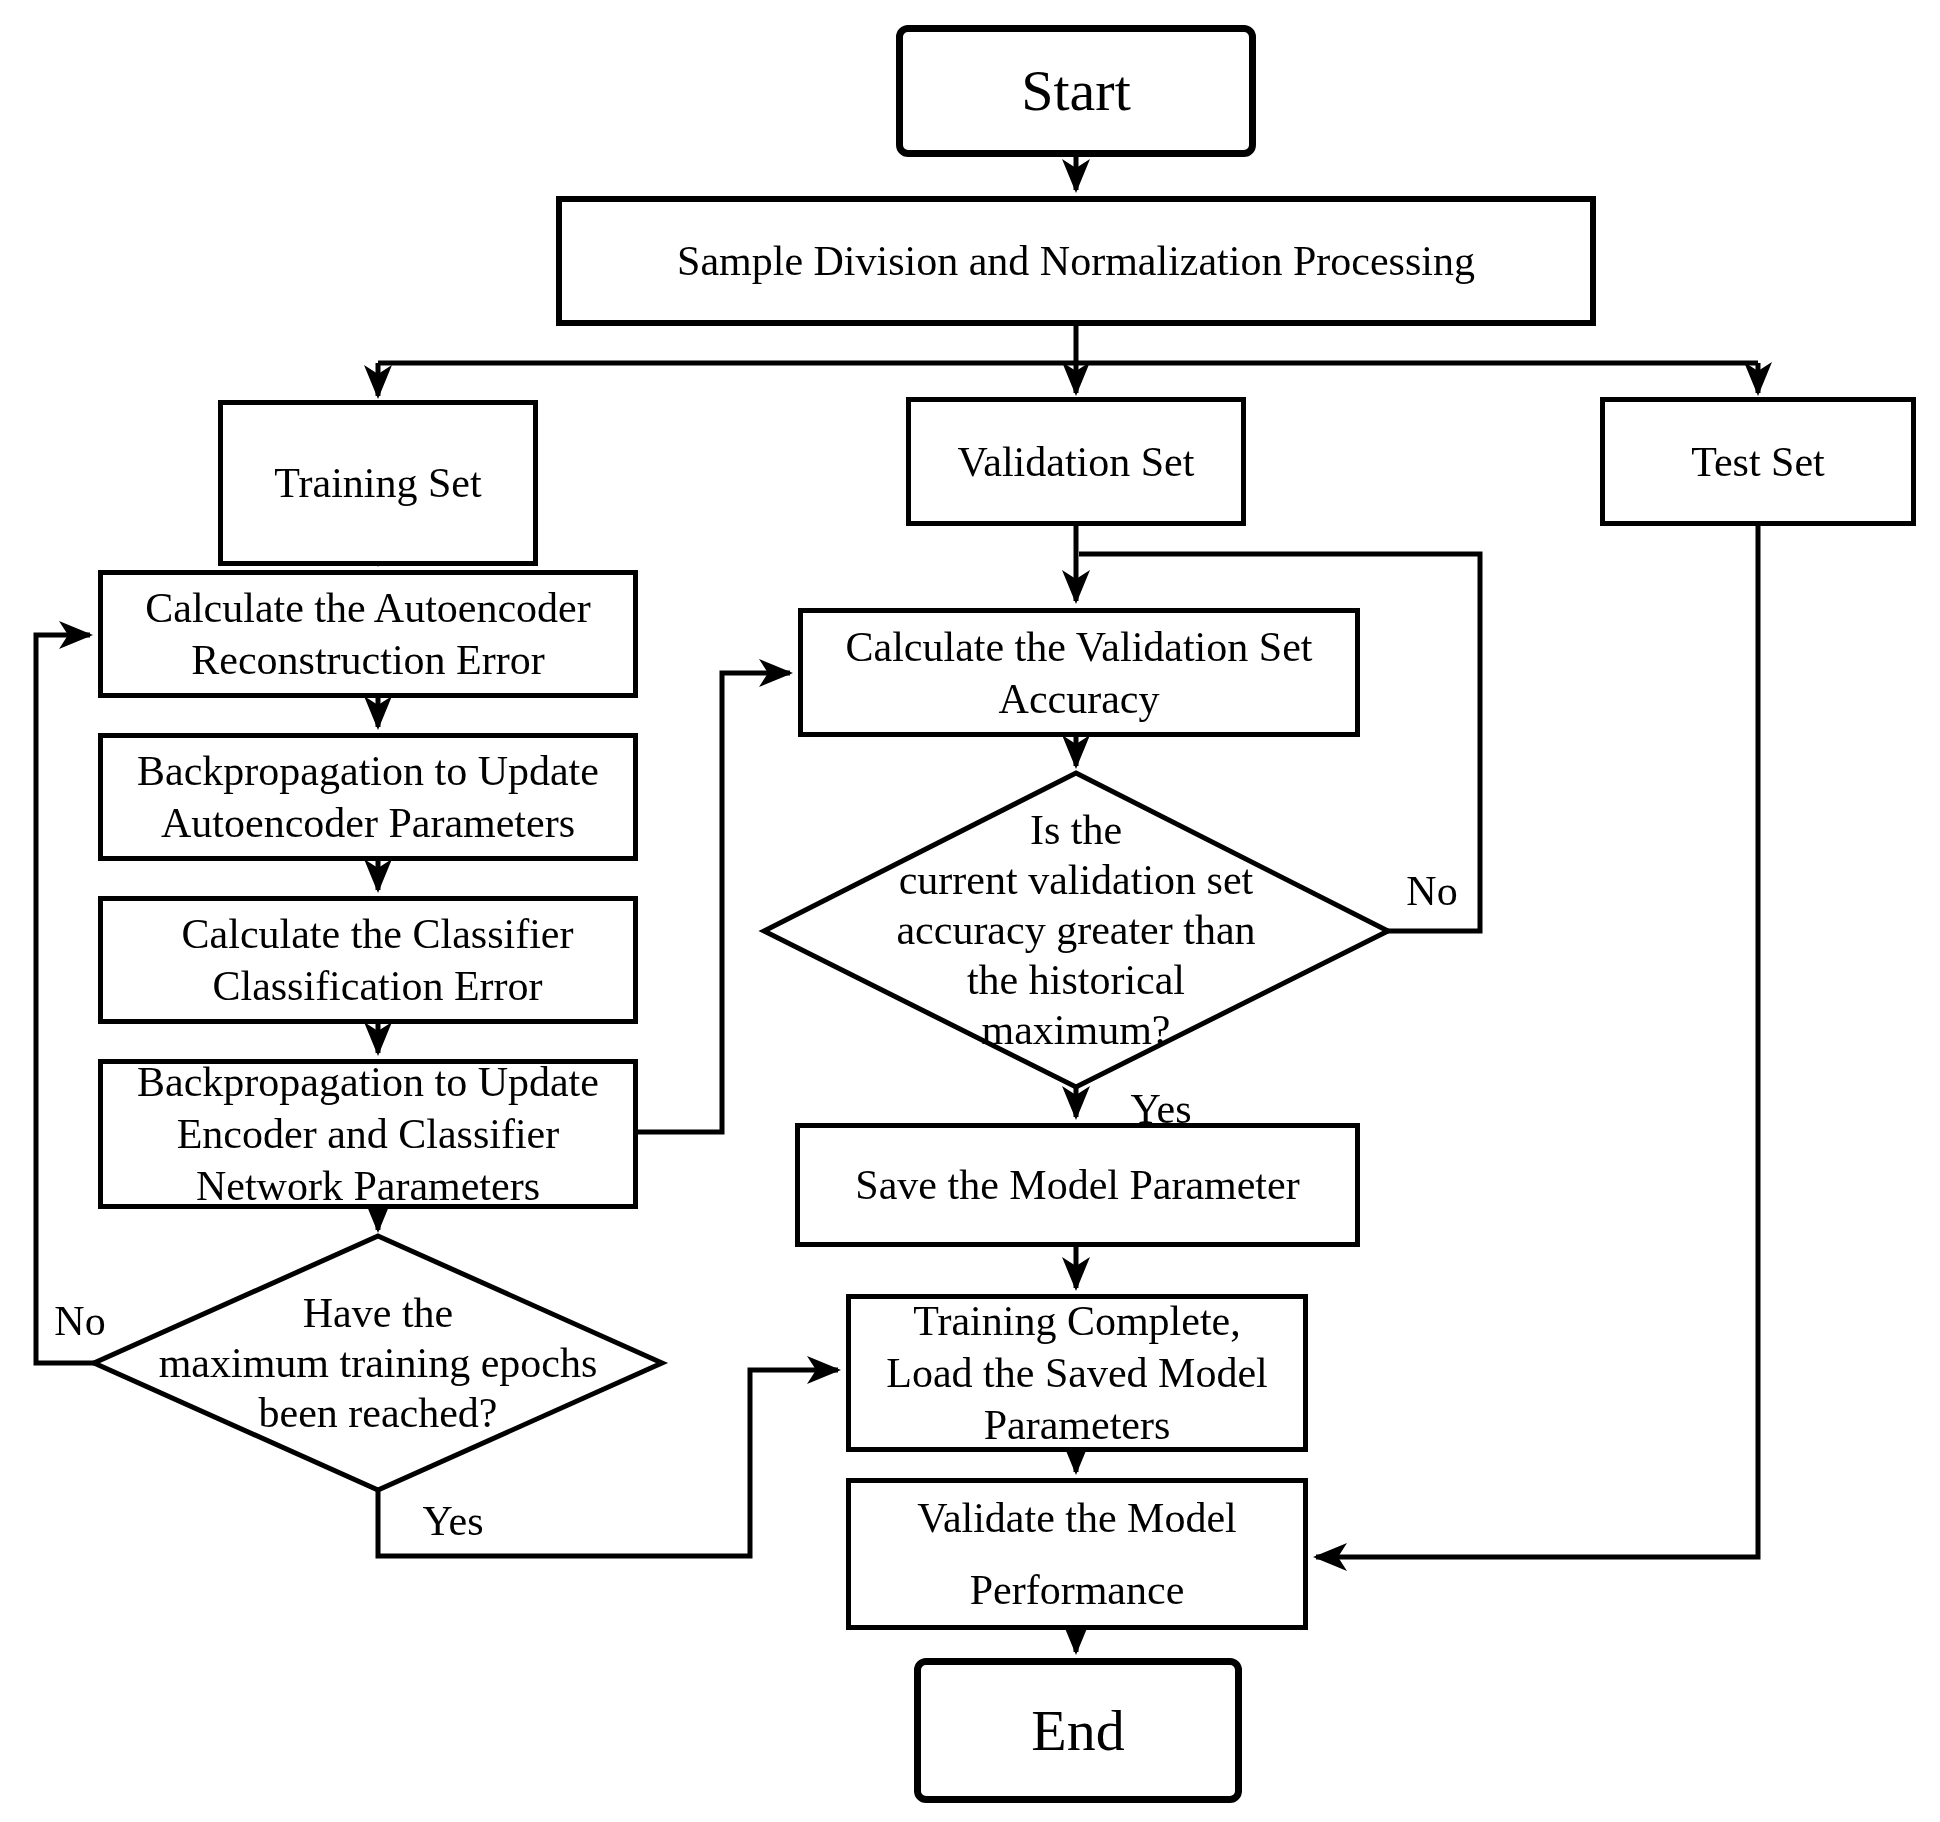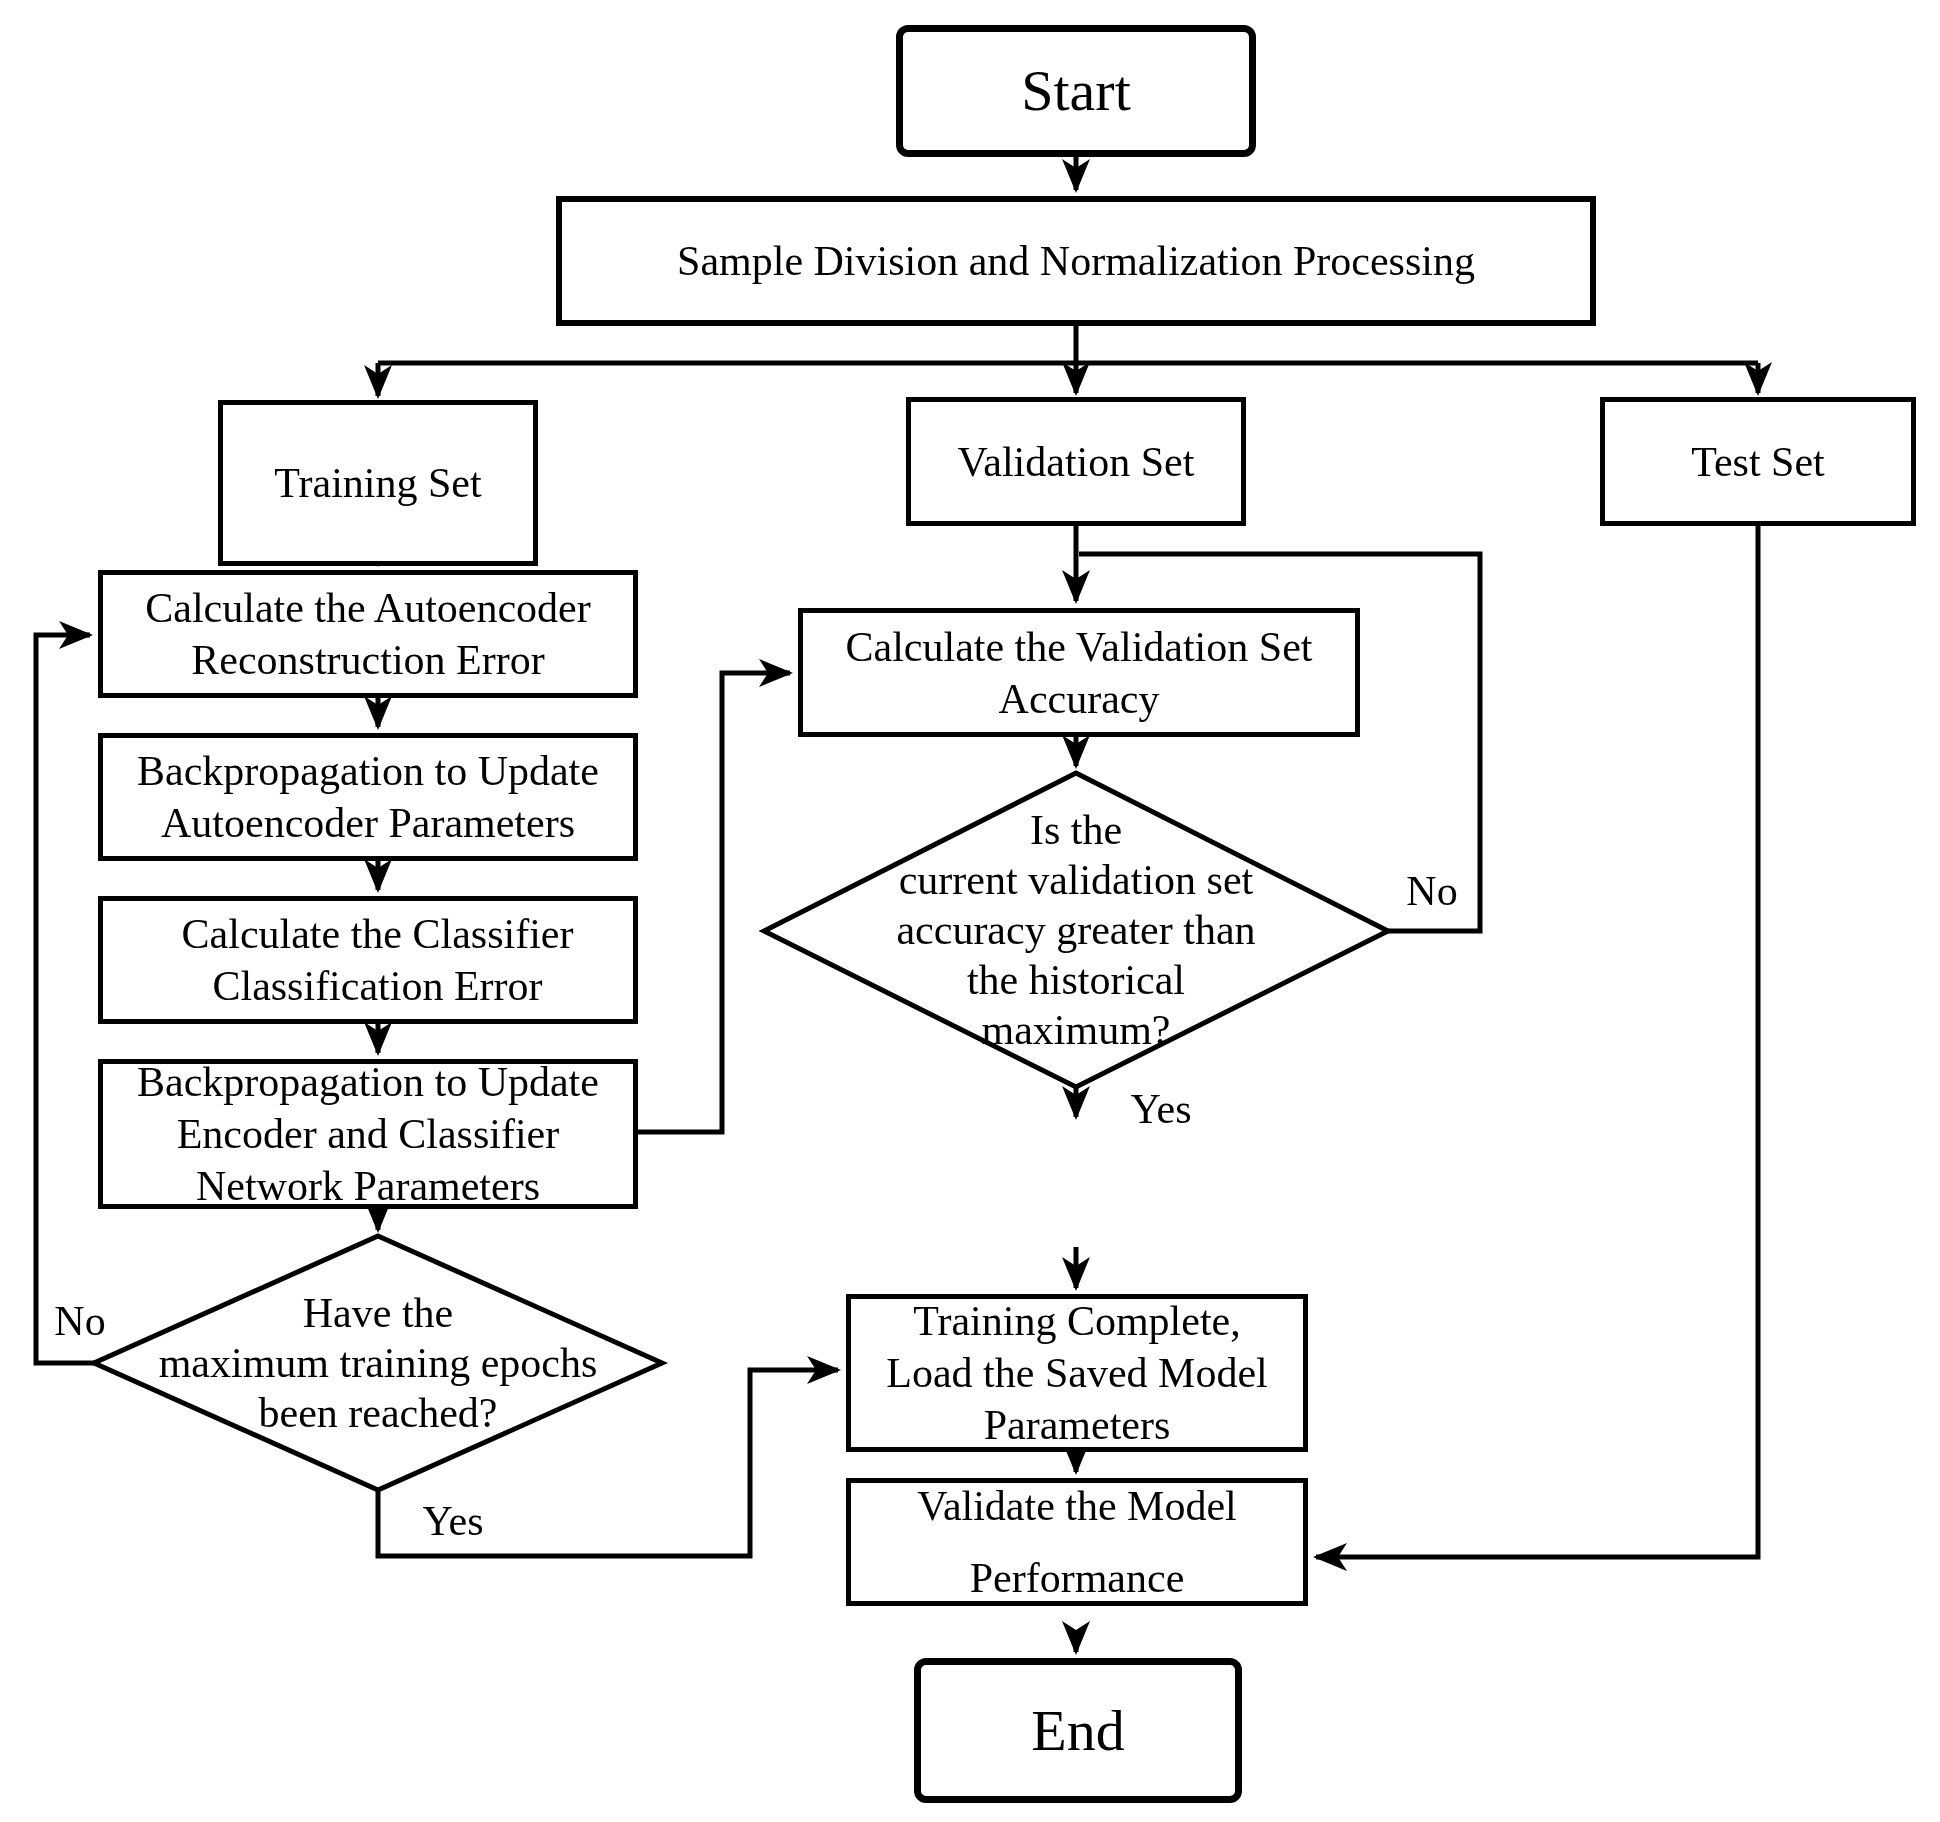--- a/index.html
+++ b/index.html
@@ -174,28 +174,31 @@
   </div>
 
   <div class="node dtext" style="left:764px; top:775px; width:624px; height:310px;">
     <span class="ln">Is the</span>
     <span class="ln">current validation set</span>
     <span class="ln">accuracy greater than</span>
     <span class="ln">the historical</span>
     <span class="ln">maximum?</span>
   </div>
 
+  <div class="node rect" style="left:795px; top:1123px; width:565px; height:124px;">
+    <span class="ln">Save the Model Parameter</span>
+  </div>
 
   <div class="node rect" style="left:846px; top:1294px; width:462px; height:158px;">
     <span class="ln">Training Complete,</span>
     <span class="ln">Load the Saved Model</span>
     <span class="ln">Parameters</span>
   </div>
 
-  <div class="node rect" style="left:846px; top:1478px; width:462px; height:128px;gap:20px;">
+  <div class="node rect" style="left:846px; top:1478px; width:462px; height:152px;gap:20px;">
     <span class="ln">Validate the Model</span>
     <span class="ln">Performance</span>
   </div>
 
   <div class="node terminal" style="left:914px; top:1658px; width:328px; height:145px;">
     <span class="ln">End</span>
   </div>
 
   <div class="elabel" style="left:28px; top:1298px; width:104px;">No</div>
 

